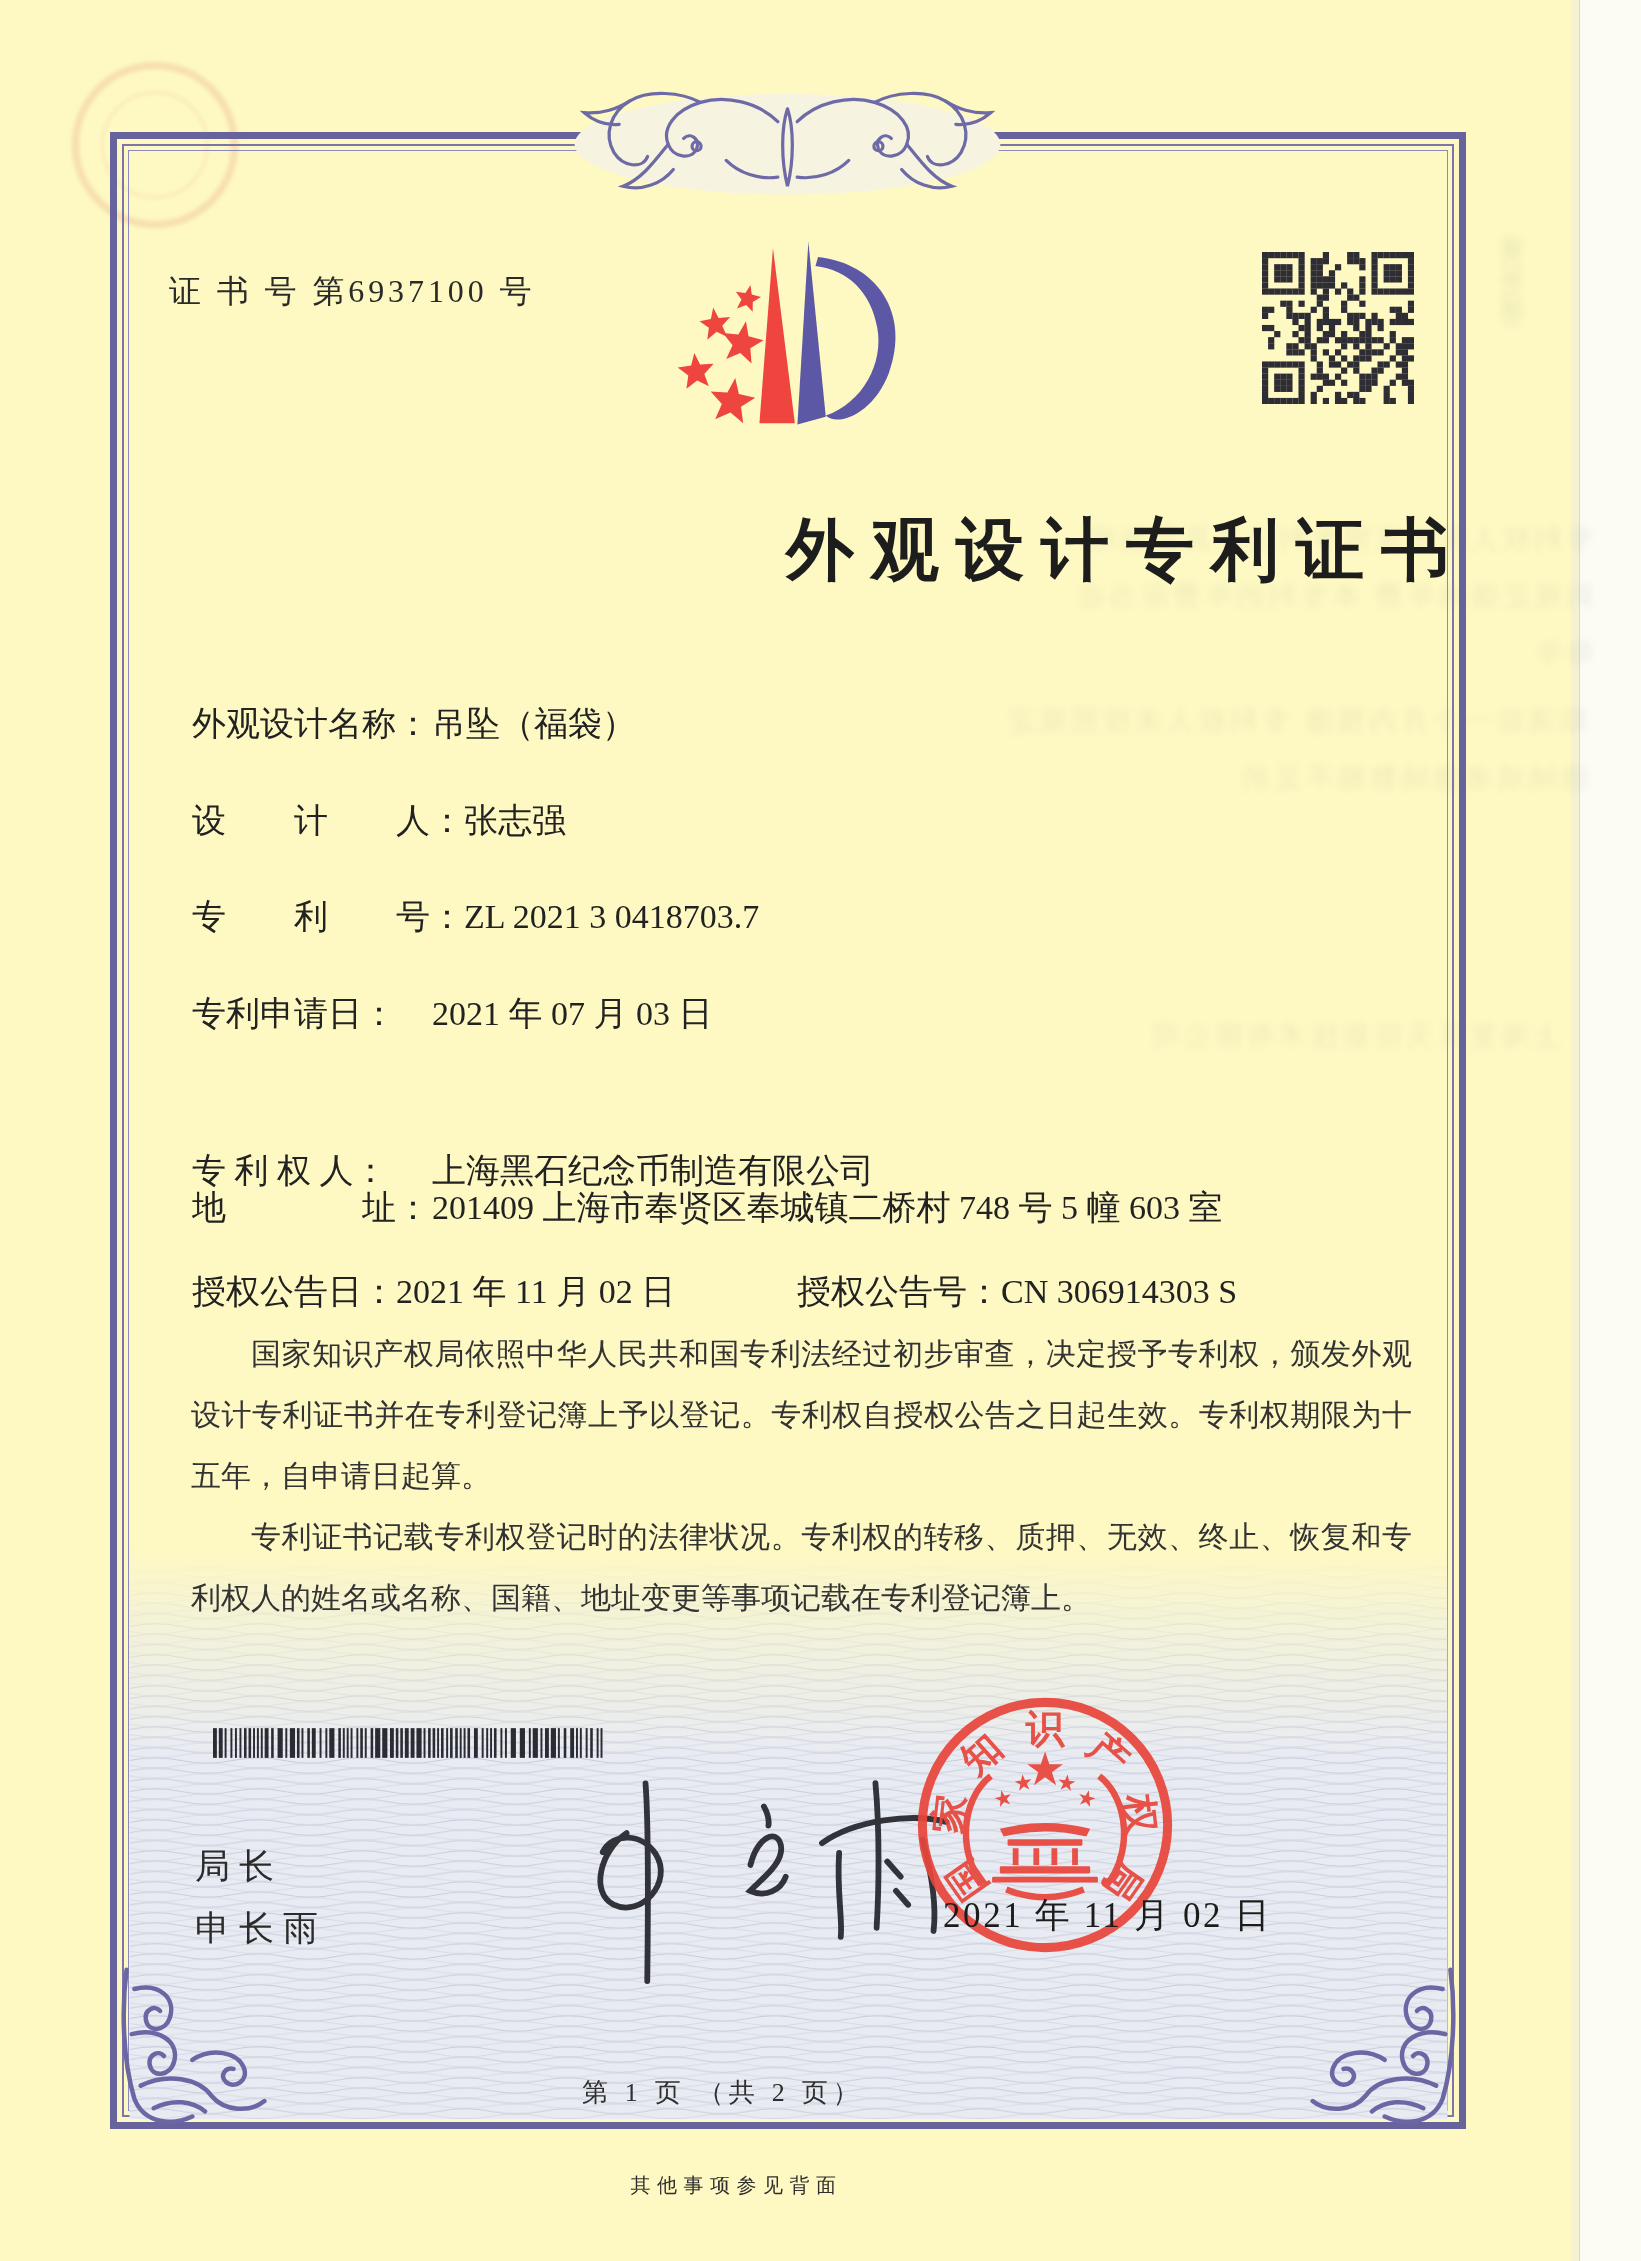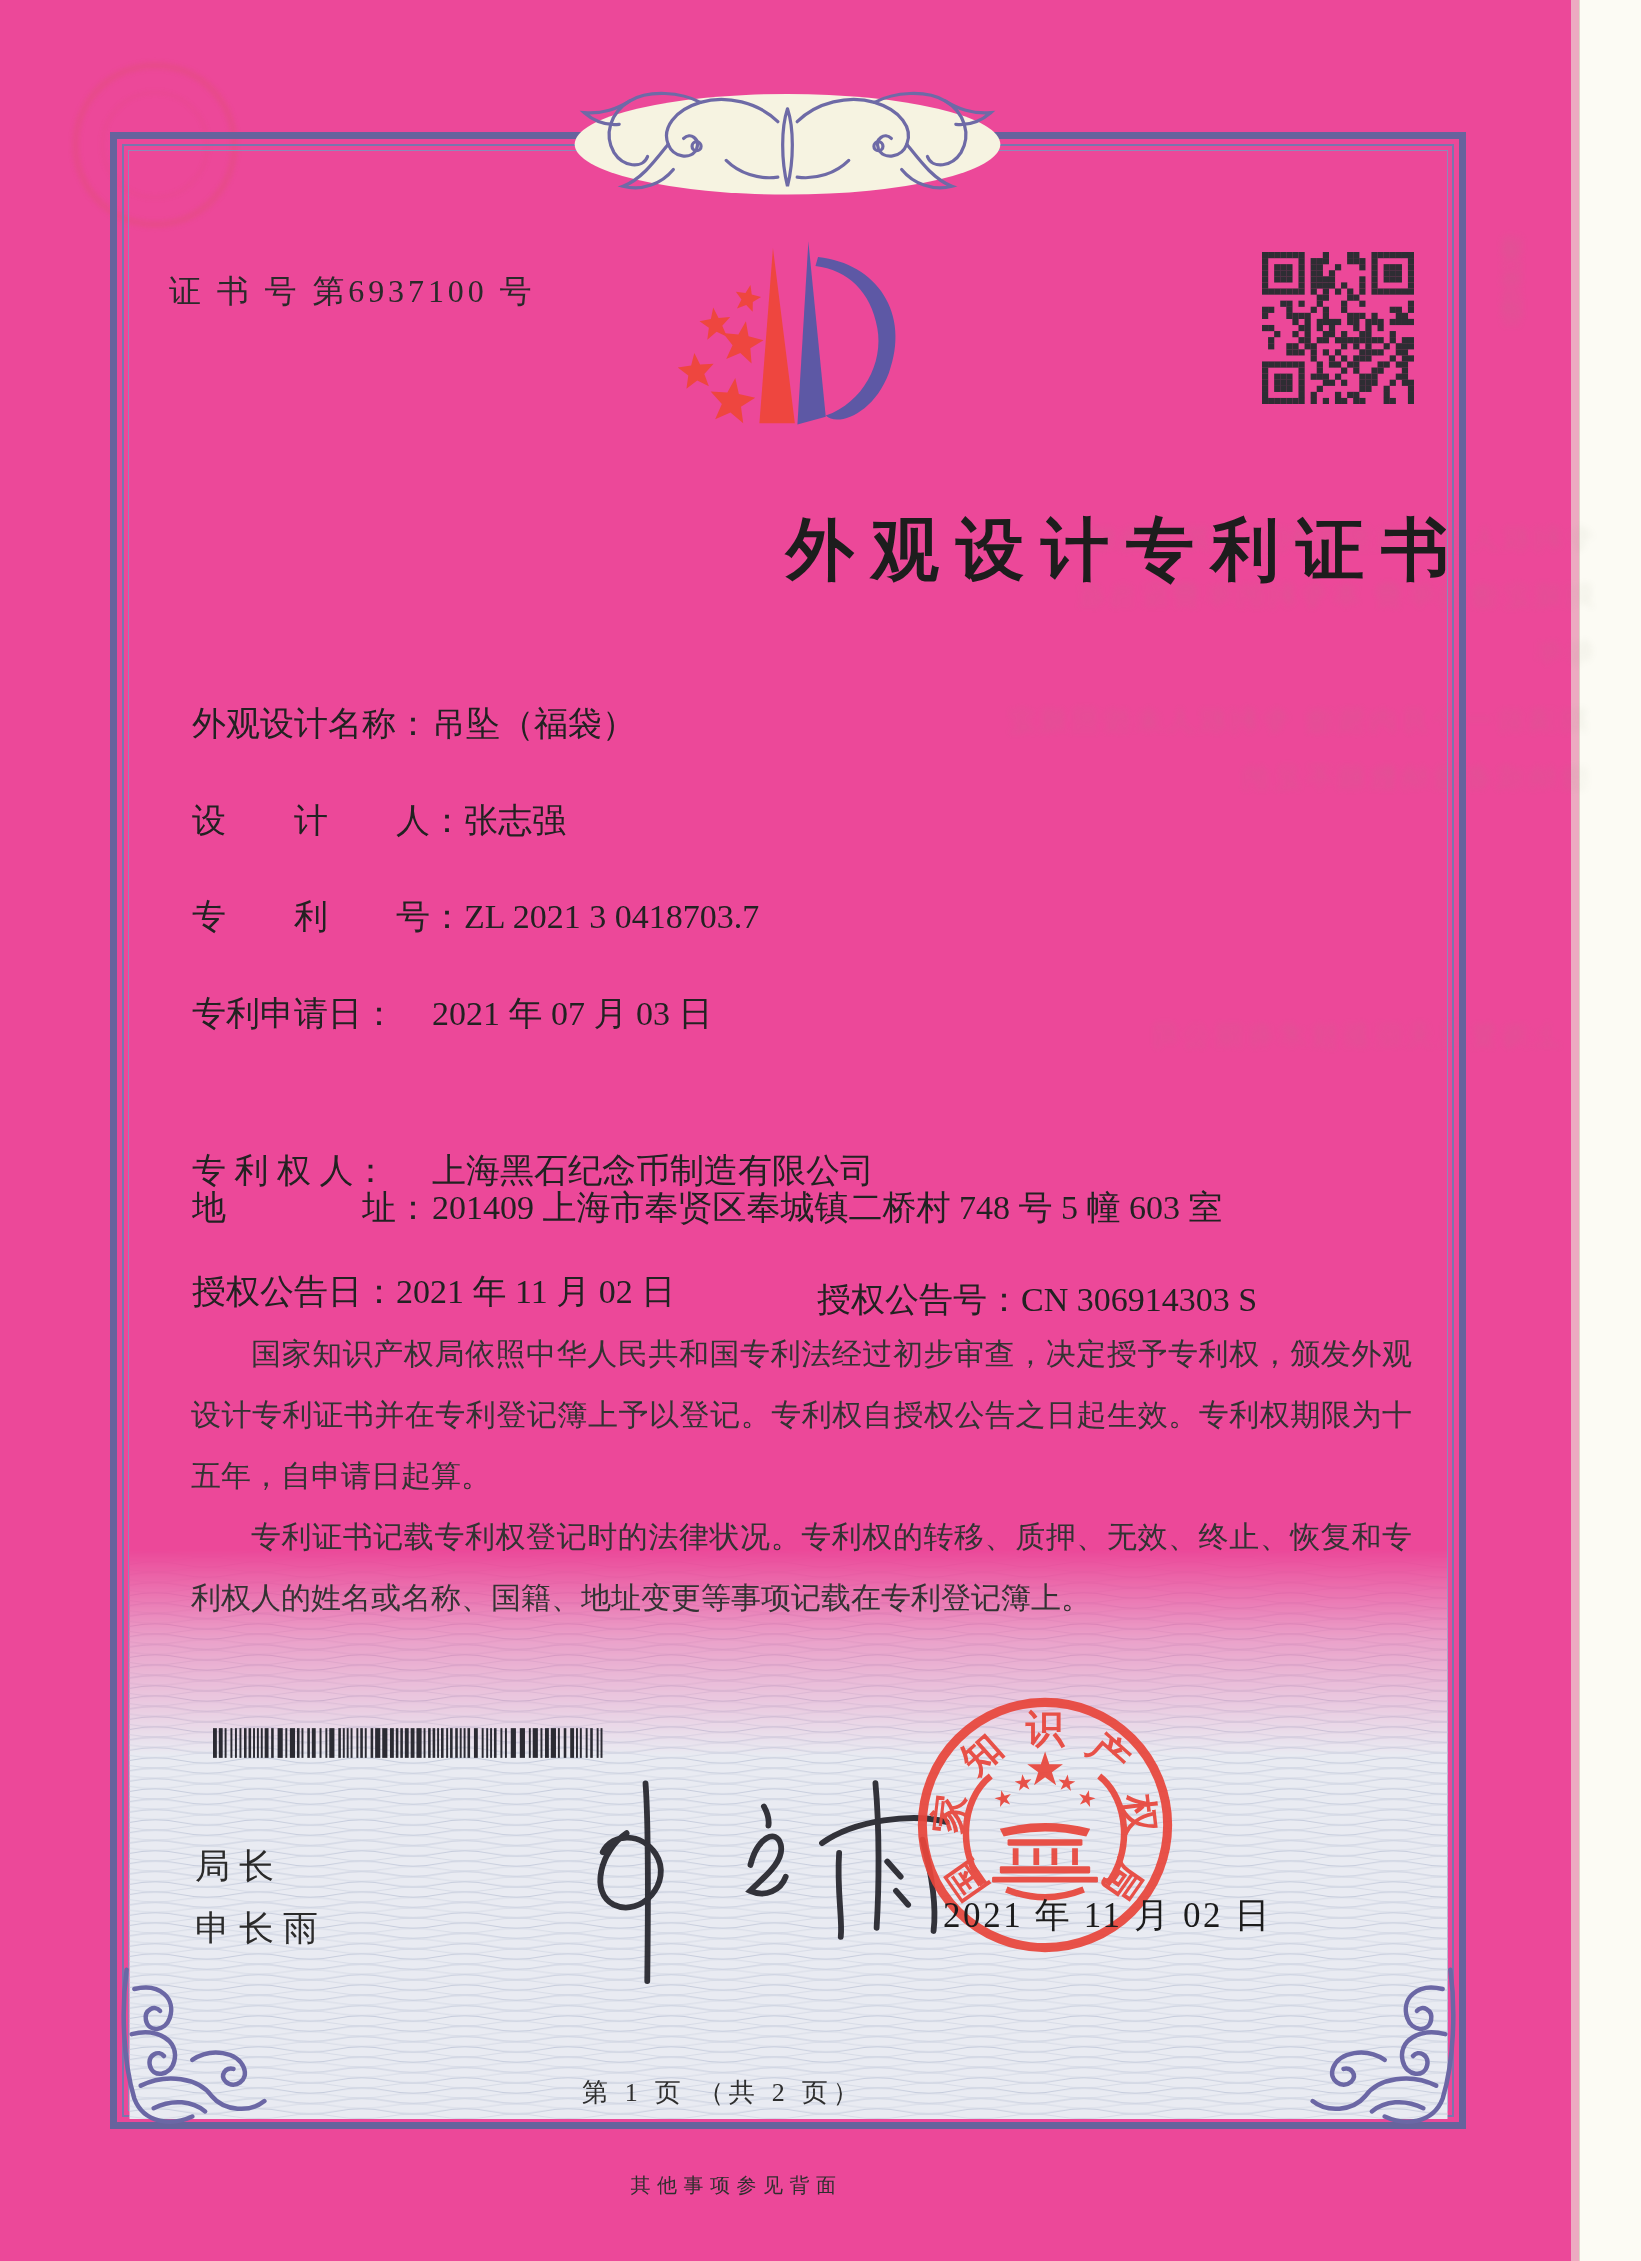--- a/index.html
+++ b/index.html
@@ -1,16 +1,16 @@
 <!DOCTYPE html>
 <html style="font-size:10.3px"><head>
 <meta charset="utf-8">
 <style>
   html,body{margin:0;padding:0;background:#e9e6d8;}
-  .page{position:relative;width:1642px;height:2261px;background:#ec4899;overflow:hidden;
+  .page{position:relative;width:1642px;height:2261px;background:#fef9c3;overflow:hidden;
         font-family:"Liberation Serif","DejaVu Serif",serif;color:#262626;}
   .abs{position:absolute;}
 
   
   .scan-band{position:absolute;top:0;right:0;width:62px;height:2261px;background:#fcfbf4;border-left:1.3px solid #dcd8c7;}
   .scan-band2{position:absolute;top:0;right:62px;width:9px;height:2261px;background:#efecdc;opacity:.6;}
 
   
   .ghost-stamp{position:absolute;left:72px;top:62px;width:152px;height:152px;border:7px solid rgba(211,86,74,.17);
                border-radius:50%;filter:blur(1.9px);}
@@ -34,21 +34,21 @@
   .corner-flourish{position:absolute;width:161px;height:168px;}
 
   .certno{position:absolute;left:169px;top:270px;font-size:32px;letter-spacing:3.9px;color:#2a2a2a;}
 
   .title{position:absolute;left:110px;top:505px;width:1356px;text-align:right;
          font-size:68px;font-weight:700;letter-spacing:17px;color:#1d1d1d;}
 
   .row{position:absolute;left:192px;height:41px;font-size:34px;white-space:nowrap;}
   .row .lbl{display:inline-block;min-width:240px;color:#222;}
   .row .val{color:#222;}
-  .pair2{position:absolute;left:605px;top:8px;margin-left:20px;}
+  .pair2{position:absolute;left:605px;top:0;}
 
   .paras{position:absolute;left:191px;top:1323px;width:1221px;font-size:30px;line-height:61px;color:#333;text-align:justify;}
   .paras p{margin:0;text-indent:2em;}
 
   .signer{position:absolute;left:195px;font-family:"Liberation Sans","DejaVu Sans",sans-serif;
           font-weight:500;font-size:35px;letter-spacing:9px;color:#2b2b2b;}
 
   .seal-date{position:absolute;left:943px;top:1892px;font-size:35px;letter-spacing:2.6px;color:#1c1c1c;z-index:6;}
 
   .pageinfo{position:absolute;left:110px;top:2075px;width:1226px;text-align:center;font-size:26px;letter-spacing:5.2px;color:#2e2e2e;z-index:5;}

